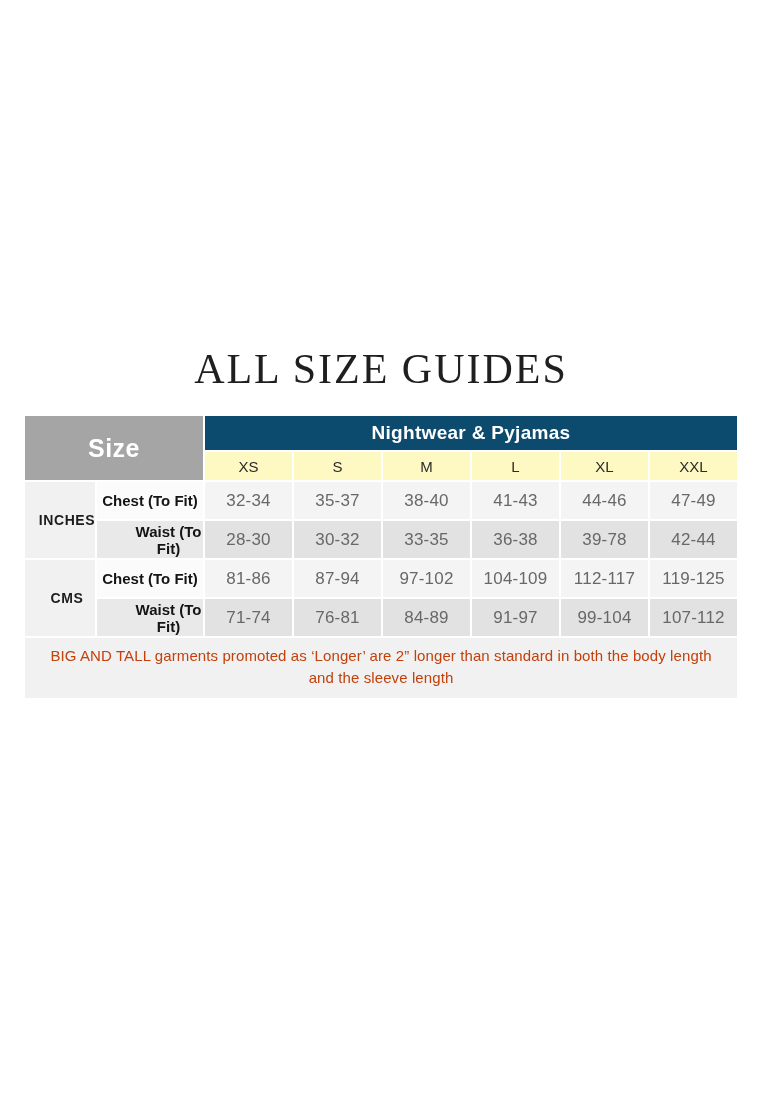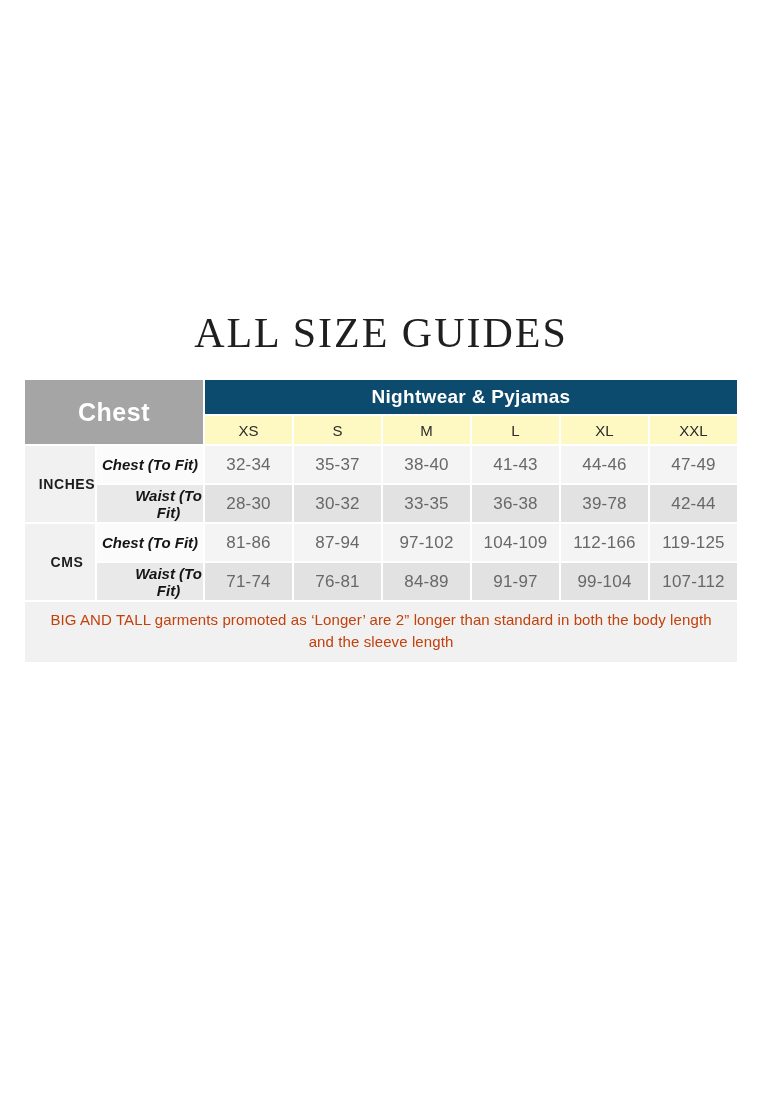--- a/index.html
+++ b/index.html
@@ -15,20 +15,21 @@
   .content { padding-top: 310px; }
 
   .page-title {
     text-align: center;
     font-family: "Liberation Serif", serif;
     font-weight: 400;
     font-size: 42px;
     line-height: 1.1;
     letter-spacing: 2px;
     color: #1f1f1f;
+    margin-top: 36px;
   }
 
   .subtitle-band {
     margin-top: 13px;
     border-top: 1px solid #9c9c9c;
     border-bottom: 1px solid #9c9c9c;
   }
   .subtitle {
     padding: 11px 10px 13px;
     text-align: center;
@@ -82,21 +83,20 @@
     letter-spacing: 0.6px;
     padding-left: 14px;
   }
   .c-unit-inches { grid-row: 3 / 5; }
   .c-unit-cms { grid-row: 5 / 7; text-align: center; }
   .c-rowlabel {
     grid-column: 2;
     color: #141414;
     font-weight: 700;
     font-size: 15px;
-    font-style: italic;
   }
   .c-val {
     color: #686868;
     font-weight: 400;
     font-size: 17px;
     letter-spacing: 0.2px;
   }
   .bg-light-label { background: #fbfbfb; }
   .bg-light { background: #f4f4f4; }
   .bg-dark-label { background: #e9e9e9; padding-left: 37px; }
@@ -115,21 +115,21 @@
 <body>
 
 <div class="page">
   <div class="content">
 
     <h1 class="page-title">ALL SIZE GUIDES</h1>
 
 
     <div class="size-table">
 
-      <div class="cell c-size">Chest</div>
+      <div class="cell c-size">Size</div>
       <div class="cell c-cat">Nightwear &amp; Pyjamas</div>
 
       <div class="cell c-sizehead">XS</div>
       <div class="cell c-sizehead">S</div>
       <div class="cell c-sizehead">M</div>
       <div class="cell c-sizehead">L</div>
       <div class="cell c-sizehead">XL</div>
       <div class="cell c-sizehead">XXL</div>
 
       <div class="cell c-unit c-unit-inches">INCHES</div>
@@ -150,21 +150,21 @@
       <div class="cell c-val bg-dark">39-78</div>
       <div class="cell c-val bg-dark">42-44</div>
 
       <div class="cell c-unit c-unit-cms">CMS</div>
 
       <div class="cell c-rowlabel bg-light-label">Chest (To Fit)</div>
       <div class="cell c-val bg-light">81-86</div>
       <div class="cell c-val bg-light">87-94</div>
       <div class="cell c-val bg-light">97-102</div>
       <div class="cell c-val bg-light">104-109</div>
-      <div class="cell c-val bg-light">112-166</div>
+      <div class="cell c-val bg-light">112-117</div>
       <div class="cell c-val bg-light">119-125</div>
 
       <div class="cell c-rowlabel bg-dark-label">Waist (To Fit)</div>
       <div class="cell c-val bg-dark">71-74</div>
       <div class="cell c-val bg-dark">76-81</div>
       <div class="cell c-val bg-dark">84-89</div>
       <div class="cell c-val bg-dark">91-97</div>
       <div class="cell c-val bg-dark">99-104</div>
       <div class="cell c-val bg-dark">107-112</div>
 

